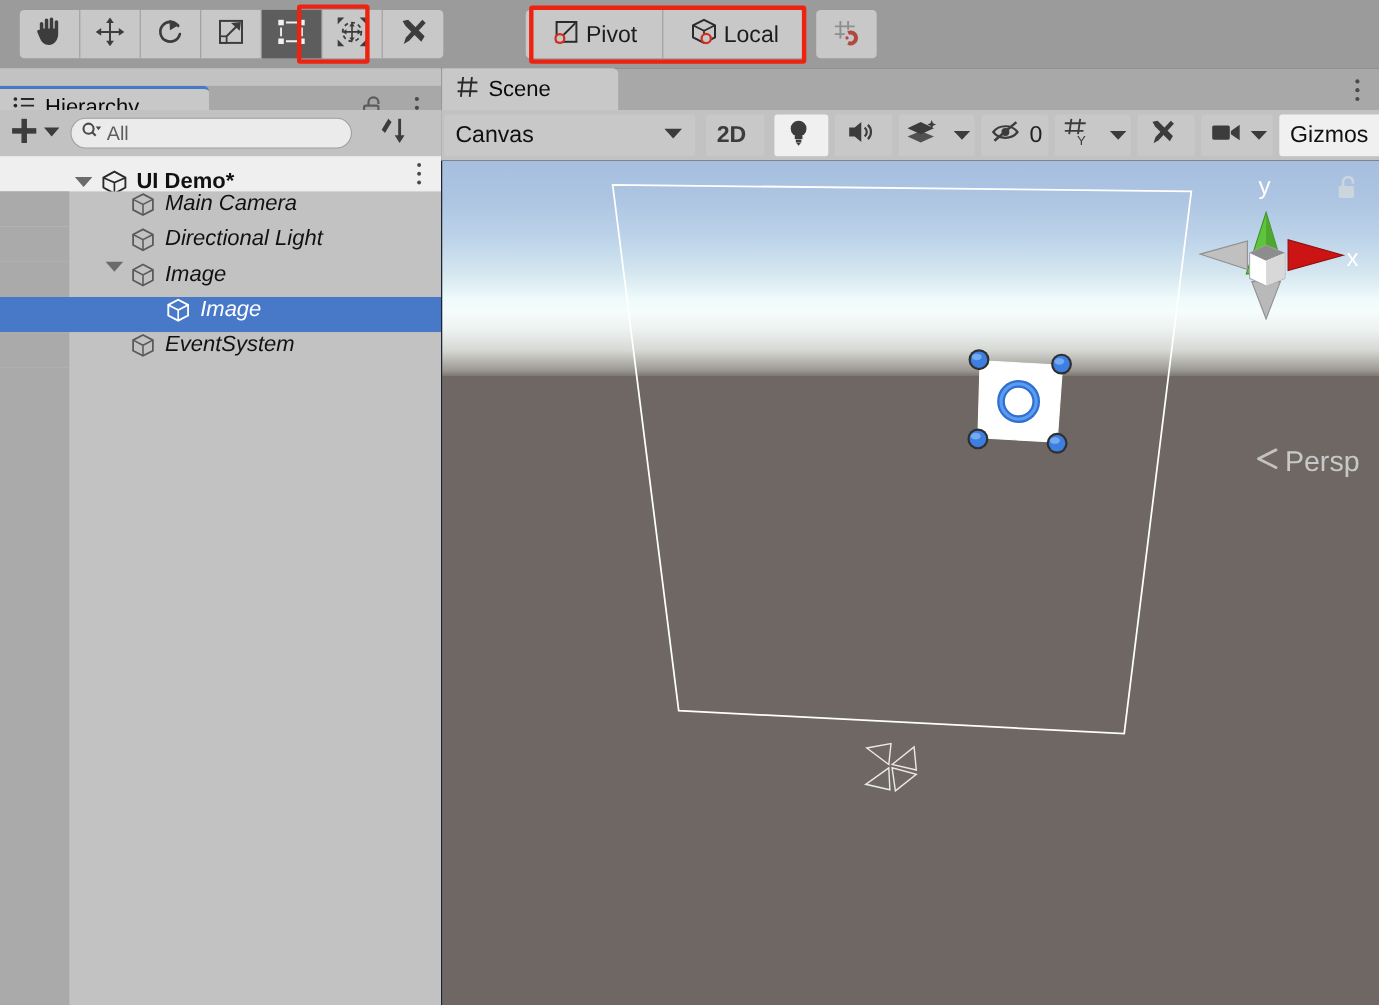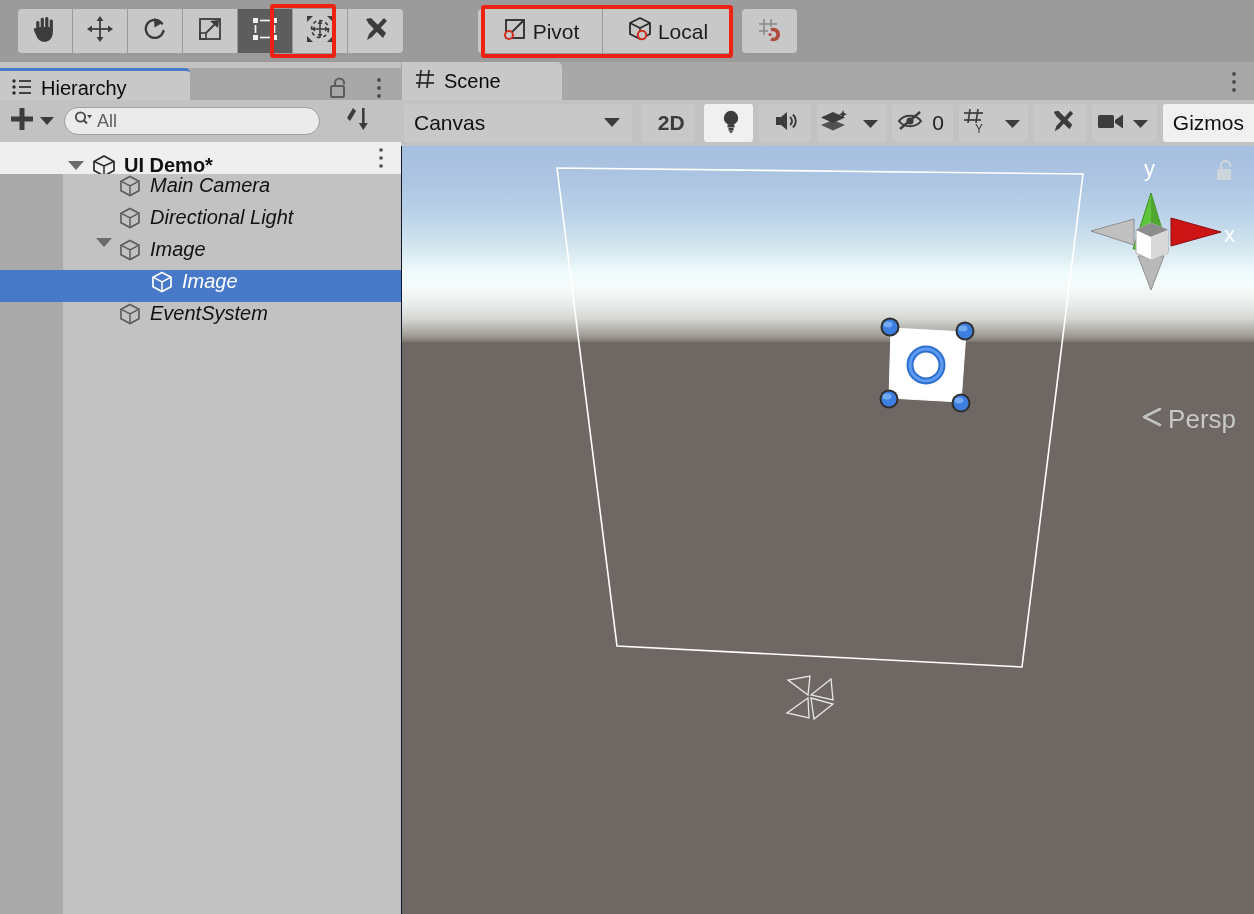--- a/index.html
+++ b/index.html
@@ -38,21 +38,21 @@
     border-radius: 3px;
     pointer-events: none;
   }
 
   
   .hier {
     position: absolute; left: 0; top: 62px; width: 401px; height: 852px;
     background: #c2c2c2;
   }
   .hier-tabbar {
-    position: absolute; left: 0; top: 6px; width: 401px; height: 38px;
+    position: absolute; left: 0; top: 16px; width: 401px; height: 38px;
     background: #a8a8a8;
   }
   .hier-tab {
     position: absolute; left: 0; top: 0; width: 190px; height: 38px;
     background: #c8c8c8;
     border-top: 3px solid #4878c8;
     border-top-right-radius: 5px;
     display: flex; align-items: center; gap: 8px;
     padding-left: 11px;
   }
@@ -127,21 +127,21 @@
   .sdd {
     width: 245px; height: 38px; margin-left: 3px;
     background: #c8c8c8; border-radius: 3px;
     display: flex; align-items: center; justify-content: space-between;
     padding: 0 12px 0 10px;
   }
   .sdd-label { font-size: 21px; color: #101010; }
   .sbtn {
     height: 38px; min-width: 48px; padding: 0 10px;
     background: #c8c8c8; border-radius: 3px; margin-left: 3px;
-    display: flex; align-items: center; justify-content: flex-end; gap: 3px;
+    display: flex; align-items: center; justify-content: flex-start; gap: 3px;
     color: #3c3c3c; font-size: 19px;
   }
   .sbtn.on { background: #f0f0f0; }
   .vsep { width: 1px; height: 22px; background: #989898; margin: 0 4px; }
   .gizmos-btn {
     height: 38px; background: #f0f0f0; margin-left: 3px;
     display: flex; align-items: center; padding: 0 10px;
     font-size: 21px; color: #101010;
     border-radius: 3px 0 0 3px;
   }

